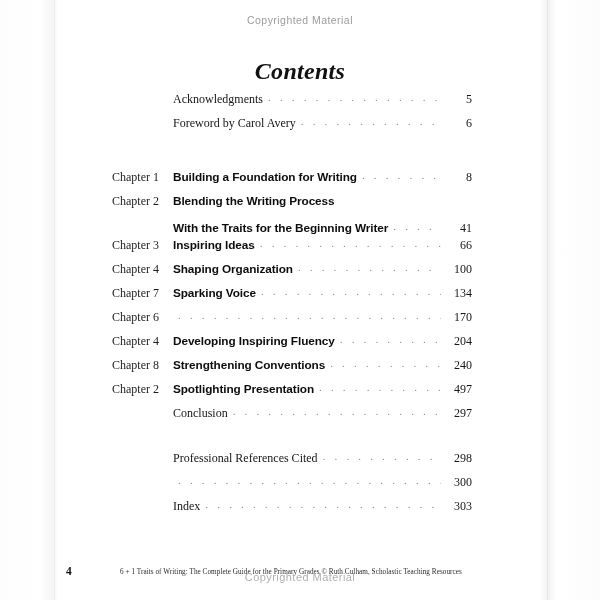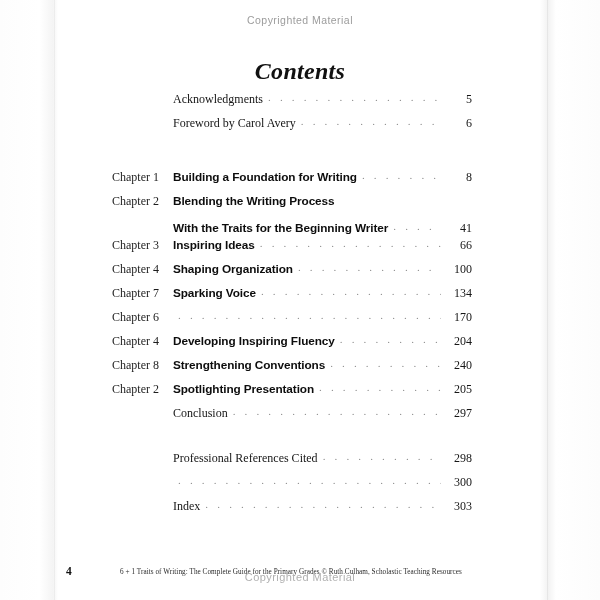--- a/index.html
+++ b/index.html
@@ -261,21 +261,21 @@
         <div class="toc-row">
           <span class="chap-label">Chapter 8</span>
           <span class="entry-title bold">Strengthening Conventions</span>
           <span class="leader">. . . . . . . . . . . . . . . . . . . . . . . . . . . . . . . . . . . . . . . . . . . . . . . . . . . .</span>
           <span class="page-num">240</span>
         </div>
         <div class="toc-row">
           <span class="chap-label">Chapter 2</span>
           <span class="entry-title bold">Spotlighting Presentation</span>
           <span class="leader">. . . . . . . . . . . . . . . . . . . . . . . . . . . . . . . . . . . . . . . . . . . . . . . . . . . .</span>
-          <span class="page-num">205</span>
+          <span class="page-num">497</span>
         </div>
         <div class="toc-row">
           <span class="chap-label"></span>
           <span class="entry-title">Conclusion</span>
           <span class="leader">. . . . . . . . . . . . . . . . . . . . . . . . . . . . . . . . . . . . . . . . . . . . . . . . . . . .</span>
           <span class="page-num">297</span>
         </div>
       </div>
     <div class="gap-lg"></div>
     <div id="toc-back">

